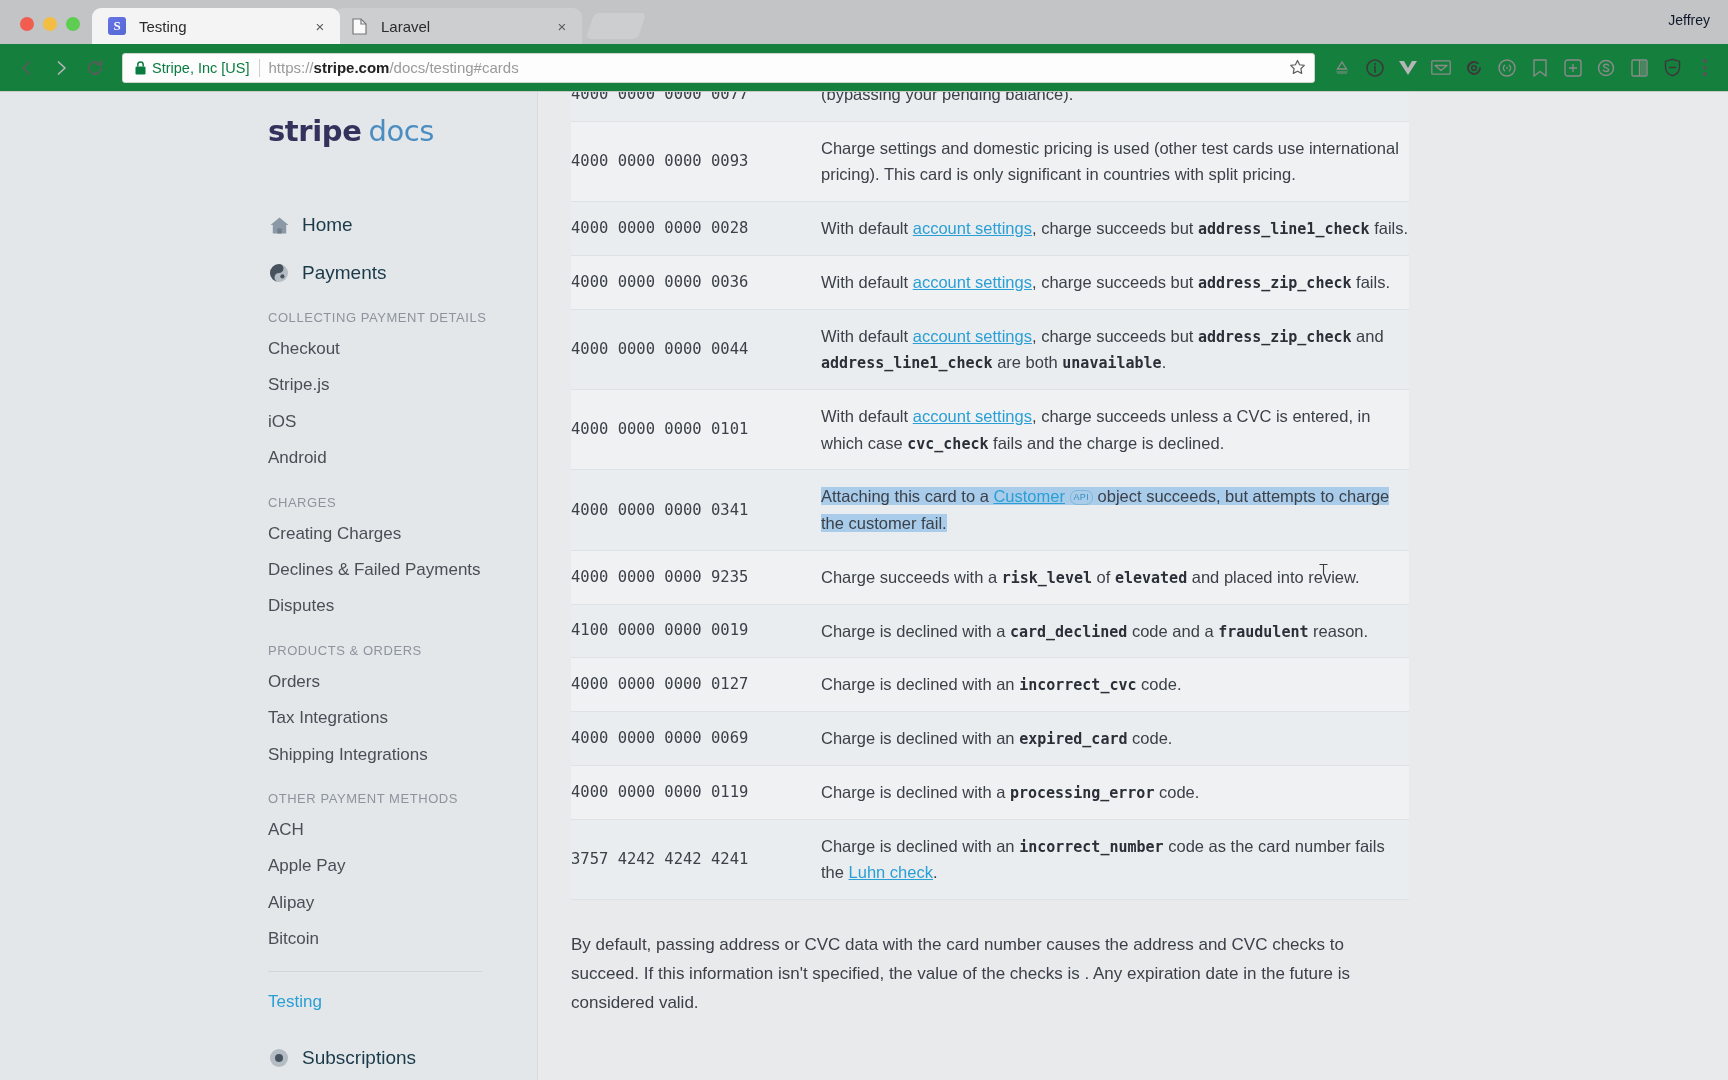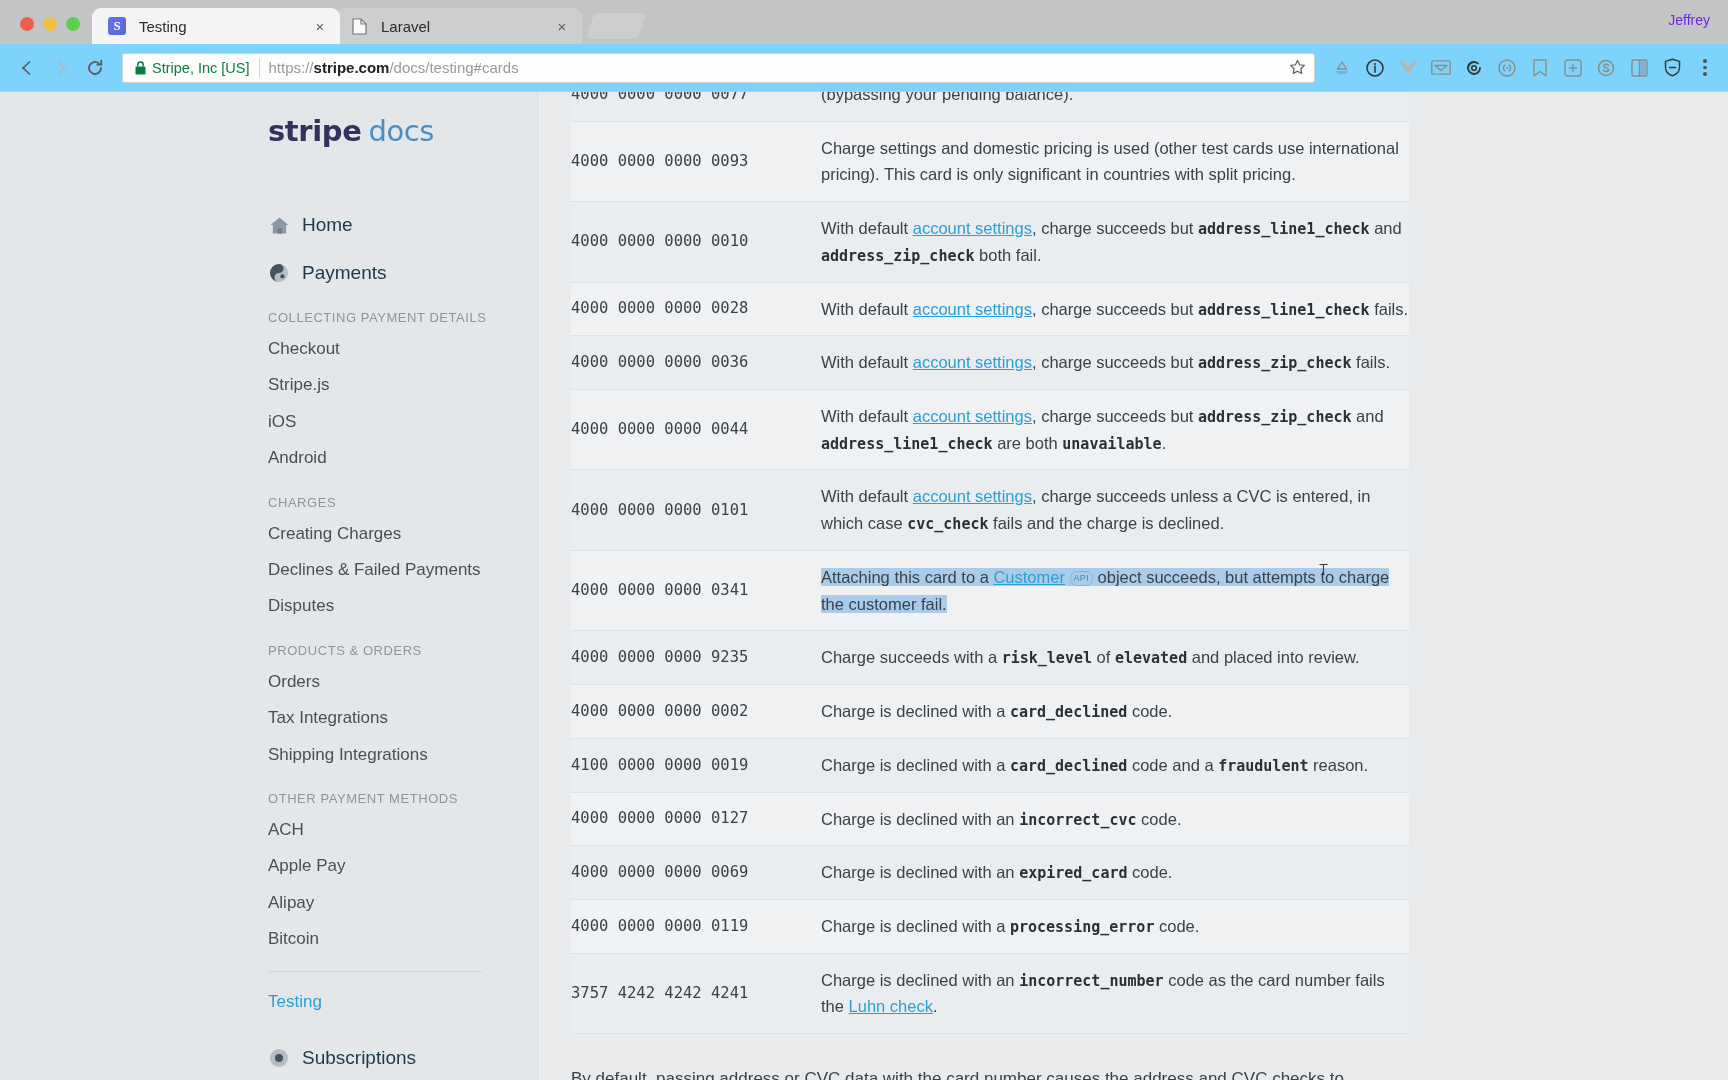--- a/index.html
+++ b/index.html
@@ -68,26 +68,26 @@
     width: 52px; height: 26px;
     background: #cdcecf;
     border-radius: 5px;
     margin-left: 14px; margin-bottom: 5px;
     transform: skewX(-18deg);
   }
   .profile-name {
     position: absolute;
     right: 18px; top: 12px;
     font-size: 14px;
-    color: #6d28d9;
+    color: #0f172a;
   }
 
   .toolbar {
     height: 48px;
-    background: #7dd3fc;
+    background: #15803d;
     display: flex;
     align-items: center;
     padding: 0 10px;
     border-bottom: 1px solid #c9c9c9;
   }
   .navbtn {
     width: 34px; height: 34px;
     display: flex; align-items: center; justify-content: center;
     color: #5b5b5b;
     flex: 0 0 34px;
@@ -492,24 +492,20 @@
           <tbody>
               <tr class="first-row">
                 <td class="num">4000 0000 0000 0077</td>
                 <td class="desc">(bypassing your pending balance).</td>
               </tr>
               <tr>
                 <td class="num">4000 0000 0000 0093</td>
                 <td class="desc">Charge settings and domestic pricing is used (other test cards use international pricing). This card is only significant in countries with split pricing.</td>
               </tr>
               <tr>
-                <td class="num">4000 0000 0000 0010</td>
-                <td class="desc">With default <a href="#">account settings</a>, charge succeeds but <code>address_line1_check</code> and <code>address_zip_check</code> both fail.</td>
-              </tr>
-              <tr>
                 <td class="num">4000 0000 0000 0028</td>
                 <td class="desc">With default <a href="#">account settings</a>, charge succeeds but <code>address_line1_check</code> fails.</td>
               </tr>
               <tr>
                 <td class="num">4000 0000 0000 0036</td>
                 <td class="desc">With default <a href="#">account settings</a>, charge succeeds but <code>address_zip_check</code> fails.</td>
               </tr>
               <tr>
                 <td class="num">4000 0000 0000 0044</td>
                 <td class="desc">With default <a href="#">account settings</a>, charge succeeds but <code>address_zip_check</code> and <code>address_line1_check</code> are both <code>unavailable</code>.</td>
@@ -518,24 +514,20 @@
                 <td class="num">4000 0000 0000 0101</td>
                 <td class="desc">With default <a href="#">account settings</a>, charge succeeds unless a CVC is entered, in which case <code>cvc_check</code> fails and the charge is declined.</td>
               </tr>
               <tr>
                 <td class="num">4000 0000 0000 0341</td>
                 <td class="desc"><span class="sel">Attaching this card to a <a href="#">Customer</a> <span class="api-badge">API</span> object succeeds, but attempts to charge<br>the customer fail.</span></td>
               </tr>
               <tr>
                 <td class="num">4000 0000 0000 9235</td>
                 <td class="desc">Charge succeeds with a <code>risk_level</code> of <code>elevated</code> and placed into review.</td>
-              </tr>
-              <tr>
-                <td class="num">4000 0000 0000 0002</td>
-                <td class="desc">Charge is declined with a <code>card_declined</code> code.</td>
               </tr>
               <tr>
                 <td class="num">4100 0000 0000 0019</td>
                 <td class="desc">Charge is declined with a <code>card_declined</code> code and a <code>fraudulent</code> reason.</td>
               </tr>
               <tr>
                 <td class="num">4000 0000 0000 0127</td>
                 <td class="desc">Charge is declined with an <code>incorrect_cvc</code> code.</td>
               </tr>
               <tr>

